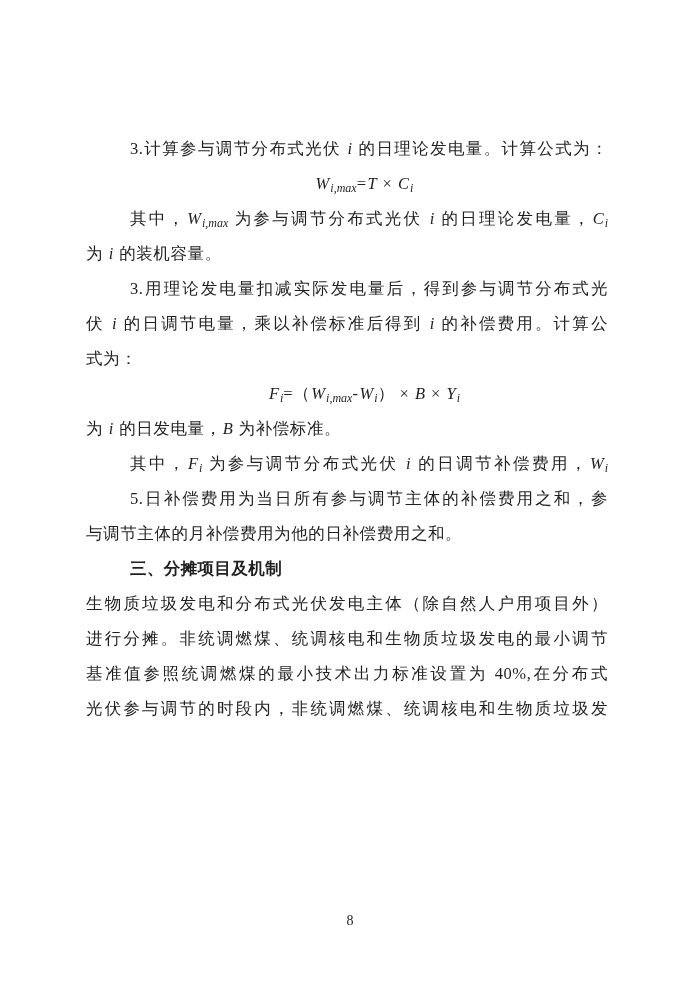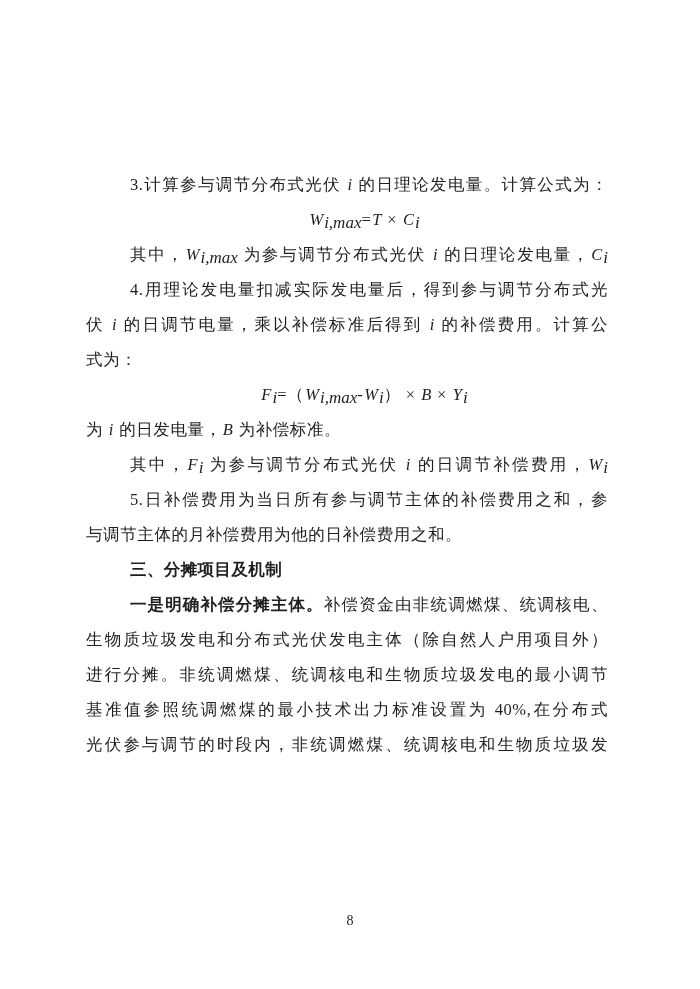--- a/index.html
+++ b/index.html
@@ -14,21 +14,20 @@
     background: #ffffff;
     overflow: hidden;
     font-family: "Liberation Serif", "DejaVu Serif", serif;
     color: #1f1f1f;
   }
   .body-text {
     position: absolute;
     left: 86px;
     top: 131px;
     width: 522px;
-    margin-top: 36px;
   }
   .line {
     font-size: 16.5px;
     line-height: 35px;
     height: 35px;
     letter-spacing: 0.6px;
     white-space: normal;
     text-align: justify;
     text-align-last: justify;
     overflow: hidden;
@@ -48,21 +47,21 @@
   }
   .seg-t { font-style: normal; }
   .seg-v {
     font-style: italic;
     font-family: "Liberation Serif", "DejaVu Serif", serif;
     letter-spacing: 0;
     padding: 0 1px;
   }
   .seg-s {
     font-style: italic;
-    font-size: 17px;
+    font-size: 12px;
     letter-spacing: 0;
     position: relative;
     top: 3px;
   }
   .seg-b {
     font-weight: bold;
     font-family: "Liberation Sans", "DejaVu Sans", sans-serif;
     letter-spacing: 0.4px;
   }
   .page-number {
@@ -77,29 +76,29 @@
   }
 </style>
 </head>
 <body>
 
 <div class="page">
   <main class="body-text" id="body-text">
       <div class="line justify indent"><span class="seg-t">3.计算参与调节分布式光伏 </span><span class="seg-v">i</span><span class="seg-t"> 的日理论发电量。计算公式为：</span></div>
       <div class="line center"><span class="seg-v">W</span><span class="seg-s">i,max</span><span class="seg-t">=</span><span class="seg-v">T</span><span class="seg-t"> × </span><span class="seg-v">C</span><span class="seg-s">i</span></div>
       <div class="line justify indent"><span class="seg-t">其中，</span><span class="seg-v">W</span><span class="seg-s">i,max</span><span class="seg-t"> 为参与调节分布式光伏 </span><span class="seg-v">i</span><span class="seg-t"> 的日理论发电量，</span><span class="seg-v">C</span><span class="seg-s">i</span></div>
-      <div class="line justify indent"><span class="seg-t">4.用理论发电量扣减实际发电量后，得到参与调节分布式光</span></div>
+      <div class="line left"><span class="seg-t">为 </span><span class="seg-v">i</span><span class="seg-t"> 的装机容量。</span></div>
+      <div class="line justify indent"><span class="seg-t">3.用理论发电量扣减实际发电量后，得到参与调节分布式光</span></div>
       <div class="line justify"><span class="seg-t">伏 </span><span class="seg-v">i</span><span class="seg-t"> 的日调节电量，乘以补偿标准后得到 </span><span class="seg-v">i</span><span class="seg-t"> 的补偿费用。计算公</span></div>
       <div class="line left"><span class="seg-t">式为：</span></div>
       <div class="line center"><span class="seg-v">F</span><span class="seg-s">i</span><span class="seg-t">=（</span><span class="seg-v">W</span><span class="seg-s">i,max</span><span class="seg-t">-</span><span class="seg-v">W</span><span class="seg-s">i</span><span class="seg-t">） × </span><span class="seg-v">B</span><span class="seg-t"> × </span><span class="seg-v">Y</span><span class="seg-s">i</span></div>
       <div class="line left"><span class="seg-t">为 </span><span class="seg-v">i</span><span class="seg-t"> 的日发电量，</span><span class="seg-v">B</span><span class="seg-t"> 为补偿标准。</span></div>
       <div class="line justify indent"><span class="seg-t">其中，</span><span class="seg-v">F</span><span class="seg-s">i</span><span class="seg-t"> 为参与调节分布式光伏 </span><span class="seg-v">i</span><span class="seg-t"> 的日调节补偿费用，</span><span class="seg-v">W</span><span class="seg-s">i</span></div>
       <div class="line justify indent"><span class="seg-t">5.日补偿费用为当日所有参与调节主体的补偿费用之和，参</span></div>
       <div class="line left"><span class="seg-t">与调节主体的月补偿费用为他的日补偿费用之和。</span></div>
       <div class="line left indent"><span class="seg-b">三、分摊项目及机制</span></div>
-      <div class="line justify indent"><span class="seg-b">一是明确补偿分摊主体。</span><span class="seg-t">补偿资金由非统调燃煤、统调核电、</span></div>
       <div class="line justify"><span class="seg-t">生物质垃圾发电和分布式光伏发电主体（除自然人户用项目外）</span></div>
       <div class="line justify"><span class="seg-t">进行分摊。非统调燃煤、统调核电和生物质垃圾发电的最小调节</span></div>
       <div class="line justify"><span class="seg-t">基准值参照统调燃煤的最小技术出力标准设置为 40%,在分布式</span></div>
       <div class="line justify"><span class="seg-t">光伏参与调节的时段内，非统调燃煤、统调核电和生物质垃圾发</span></div>
     </main>
   <div class="page-number">8</div>
 </div>
 
 </body></html>

